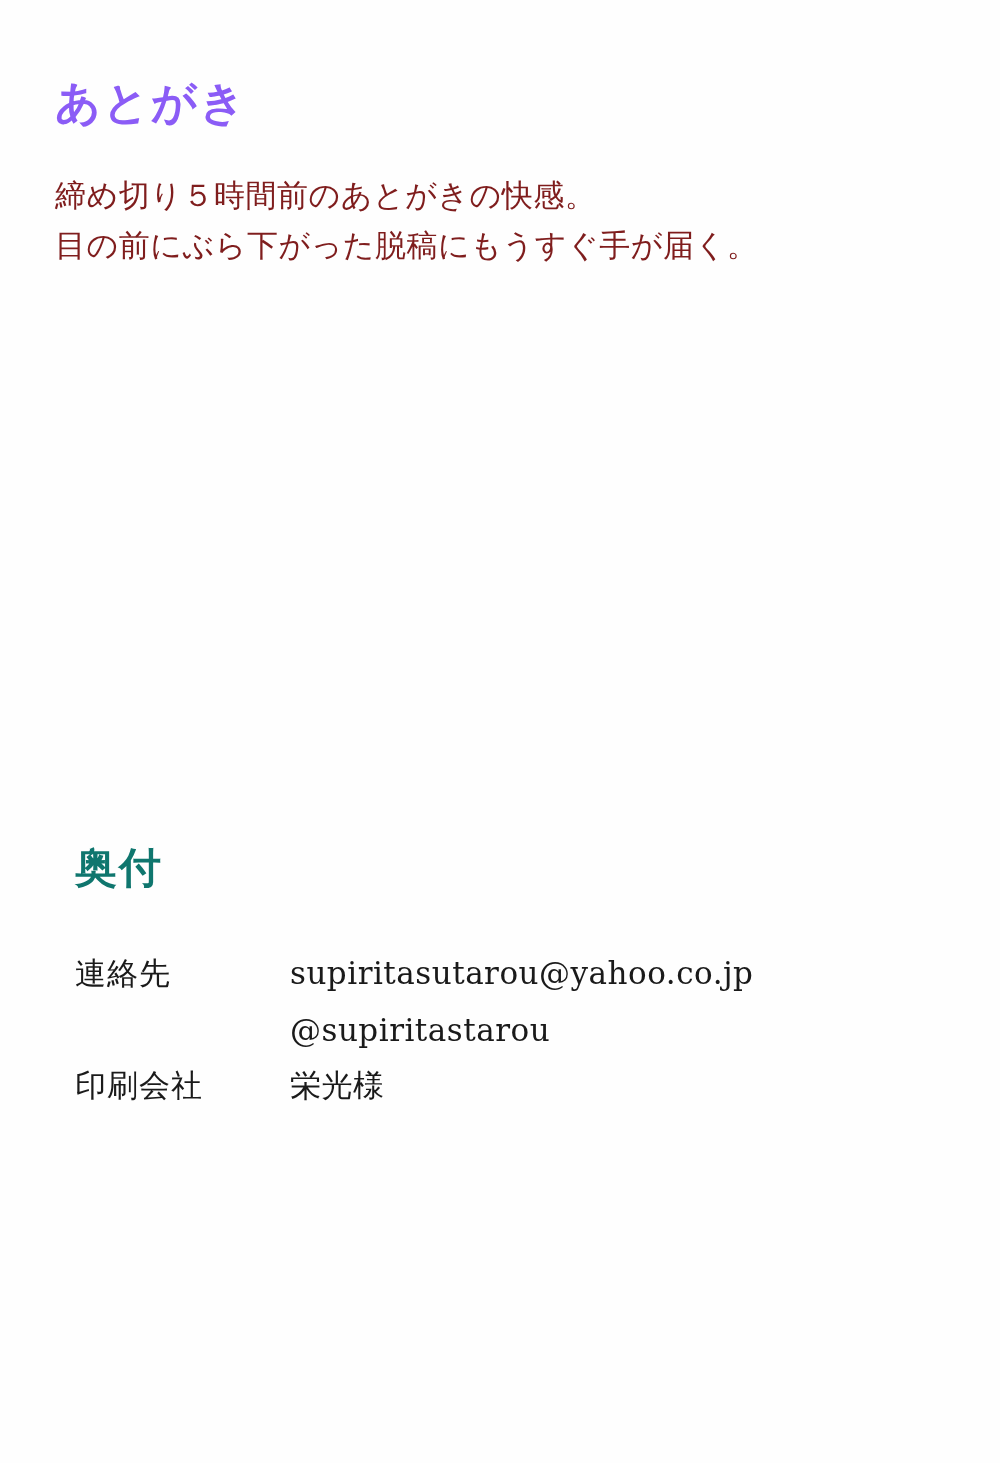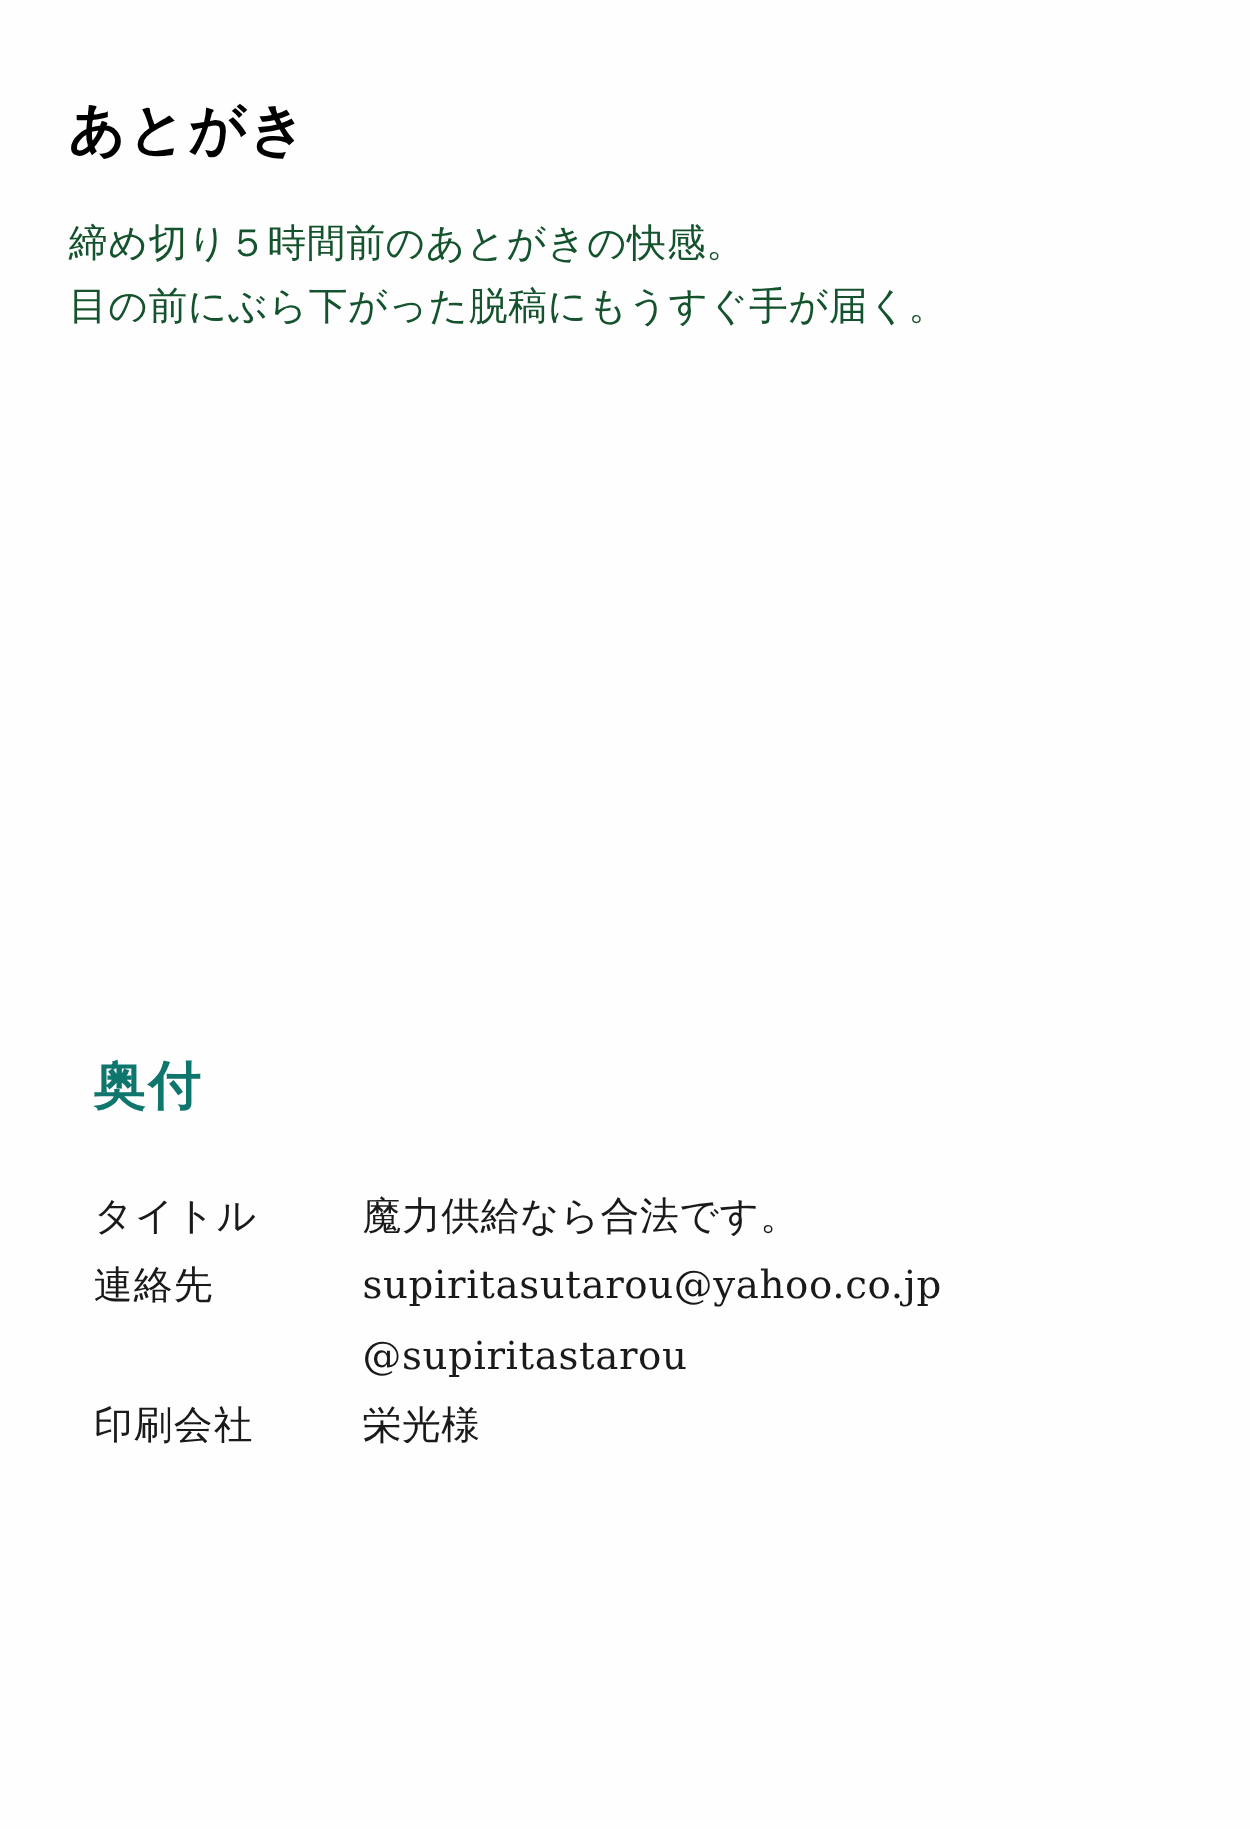--- a/index.html
+++ b/index.html
@@ -27,30 +27,30 @@
     position: absolute;
     left: 55px;
     top: 78px;
     width: 880px;
   }
 
   .section-heading {
     font-size: 45px;
     font-weight: 700;
     letter-spacing: 2px;
-    color: #000000;
+    color: #8b5cf6;
     margin: 0;
     line-height: 1.1;
   }
 
   .afterword-body {
     margin-top: 42px;
     font-size: 31px;
     line-height: 1.62;
-    color: #14532d;
+    color: #7f1d1d;
     letter-spacing: 0.5px;
   }
   .afterword-body p {
     margin: 0;
   }
 
   
   .colophon-section {
     position: absolute;
     left: 75px;
@@ -107,24 +107,20 @@
       <p>目の前にぶら下がった脱稿にもうすぐ手が届く。</p>
     </div>
   </section>
 
   <section class="colophon-section">
     <h2 class="colophon-heading">奥付</h2>
 
     <table class="colophon-table">
       <tbody>
         <tr>
-          <td class="col-label">タイトル</td>
-          <td class="col-value">魔力供給なら合法です。</td>
-        </tr>
-        <tr>
           <td class="col-label">連絡先</td>
           <td class="col-value latin">supiritasutarou@yahoo.co.jp</td>
         </tr>
         <tr>
           <td class="col-label"></td>
           <td class="col-value latin sub">@supiritastarou</td>
         </tr>
         <tr>
           <td class="col-label">印刷会社</td>
           <td class="col-value">栄光様</td>

